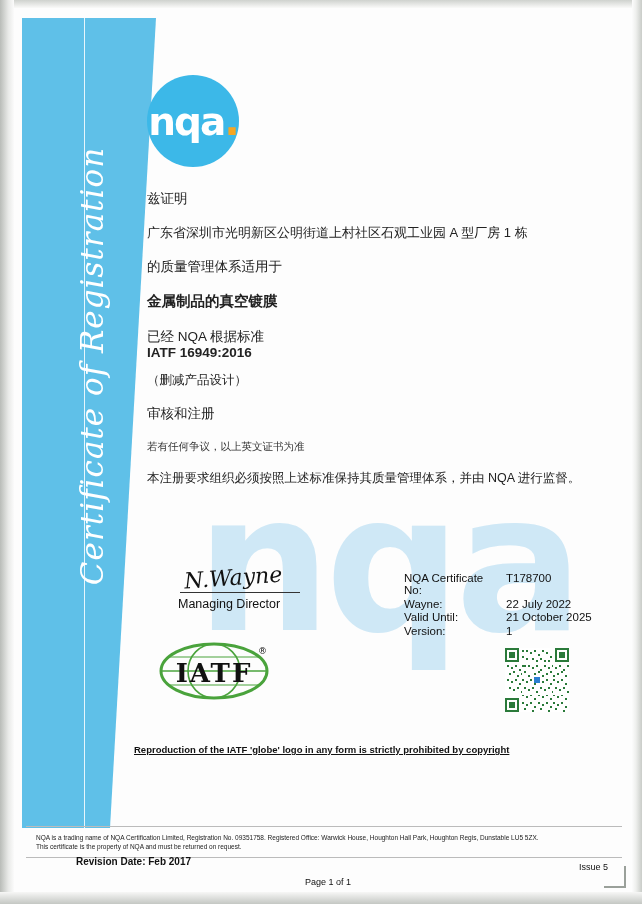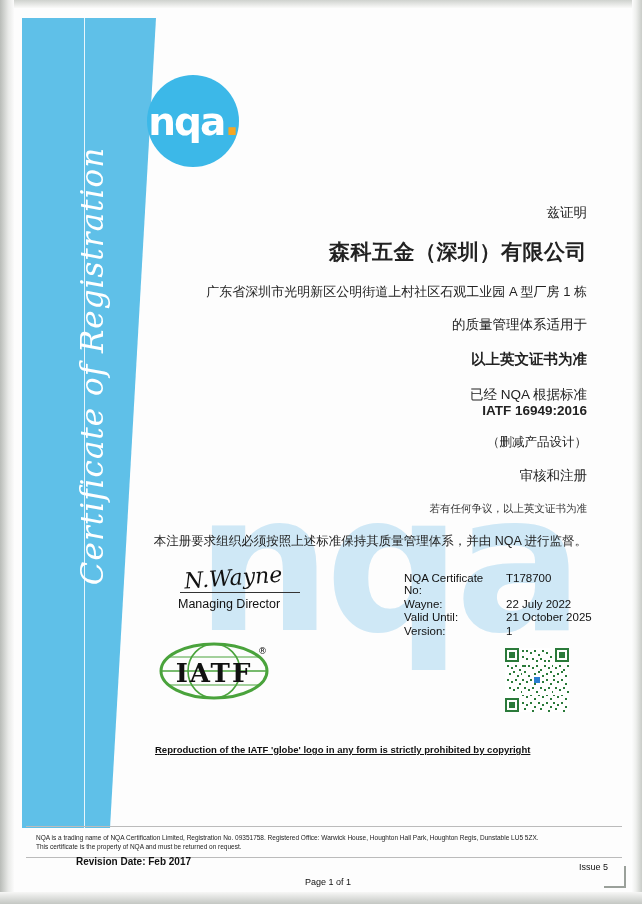--- a/index.html
+++ b/index.html
@@ -95,21 +95,21 @@
     font-size:39px;
     letter-spacing:-2px;
     display:flex;align-items:center;justify-content:center;
   }
   .logo .dot{color:#f5a623;font-size:41px;}
 
   .content{
     position:absolute;left:147px;top:190px;width:440px;
     color:#222;
   }
-  .ln{margin:14px 0 16px 0;line-height:1.35;text-align:right;}
+  .ln{margin:0 0 16px 0;line-height:1.35;}
   .t-small{font-size:13.5px;}
   .t-company{font-size:21px;font-weight:bold;letter-spacing:.5px;}
   .t-addr{font-size:13px;}
   .t-scope{font-size:14.5px;font-weight:bold;}
   .t-std{font-size:13.5px;}
   .t-stdcode{font-size:13.5px;font-weight:bold;margin-top:-8px;}
   .t-paren{font-size:12.5px;}
   .t-note{font-size:12.5px;line-height:1.5;}
   .t-note2{font-size:10.5px;color:#333;}
 
@@ -145,21 +145,21 @@
   .details td{padding:0 0 1.5px 0;font-size:11.5px;vertical-align:top;}
   .details td.k{width:96px;}
   .details td.v{padding-left:6px;}
 
   
   .qr{
     position:absolute;left:505px;top:648px;width:64px;height:64px;
   }
 
   .copyline{
-    position:absolute;left:155px;top:744px;font-size:9.5px;color:#111;
+    position:absolute;left:134px;top:744px;font-size:9.5px;color:#111;
     text-decoration:underline;font-weight:bold;
   }
 
   
   .footer-rule{
     position:absolute;left:26px;top:826px;width:596px;height:1px;background:#bbb;
   }
   .footer-small{
     position:absolute;left:36px;top:833px;width:520px;font-size:6.5px;color:#222;line-height:1.45;
   }
@@ -193,24 +193,23 @@
   </div>
   <div class="band-slant"></div>
 
   <div class="logo">
     <span>nqa</span>
       <span class="dot">.</span>
   </div>
 
   <div class="content">
     <p class="ln t-small">兹证明</p>
-    <p class="ln t-company">森科五金（深圳）有限公司</p>
     <p class="ln t-addr">广东省深圳市光明新区公明街道上村社区石观工业园 A 型厂房 1 栋</p>
     <p class="ln t-small">的质量管理体系适用于</p>
-    <p class="ln t-scope">以上英文证书为准</p>
+    <p class="ln t-scope">金属制品的真空镀膜</p>
     <p class="ln t-std" style="margin-bottom:6px;">已经 NQA 根据标准</p>
     <p class="ln t-stdcode" style="margin-bottom:10px;">IATF 16949:2016</p>
     <p class="ln t-paren">（删减产品设计）</p>
     <p class="ln t-small">审核和注册</p>
     <p class="ln t-note2">若有任何争议，以上英文证书为准</p>
     <p class="ln t-note" style="margin-bottom:2px;">本注册要求组织必须按照上述标准保持其质量管理体系，并由 NQA 进行监督。</p>
   </div>
 
   <div class="sig">
     <div class="sig-script">N.Wayne</div>

